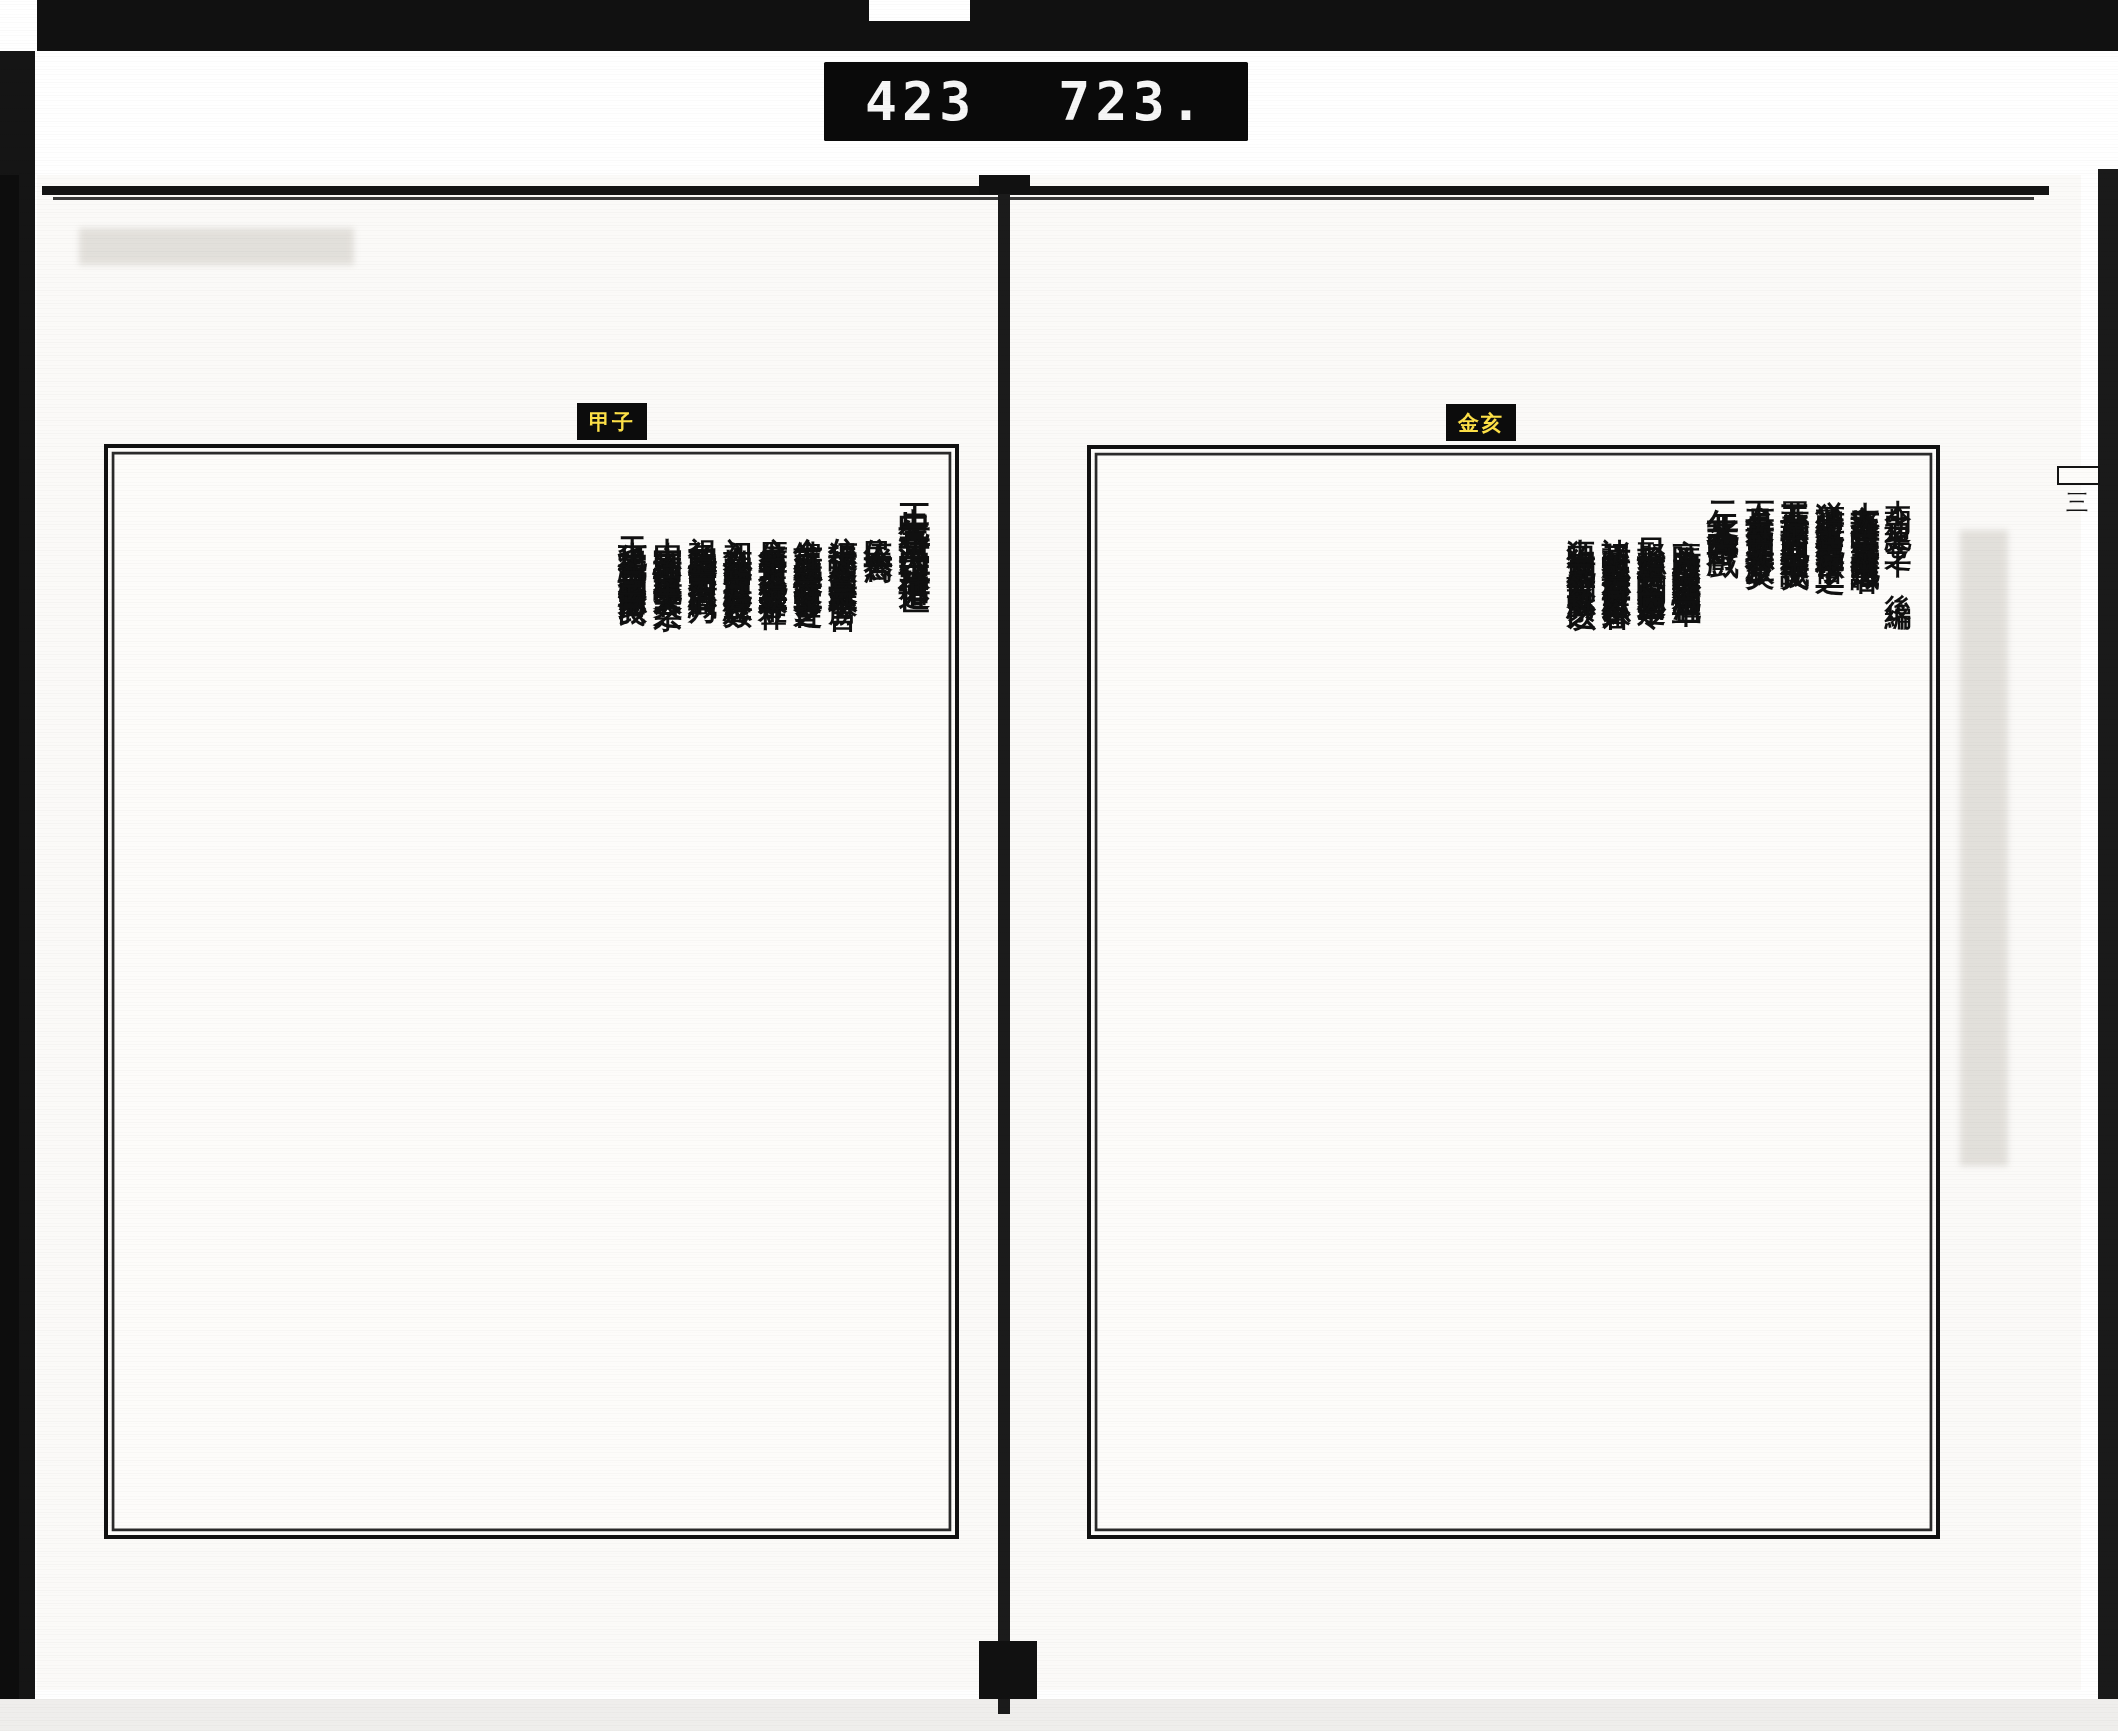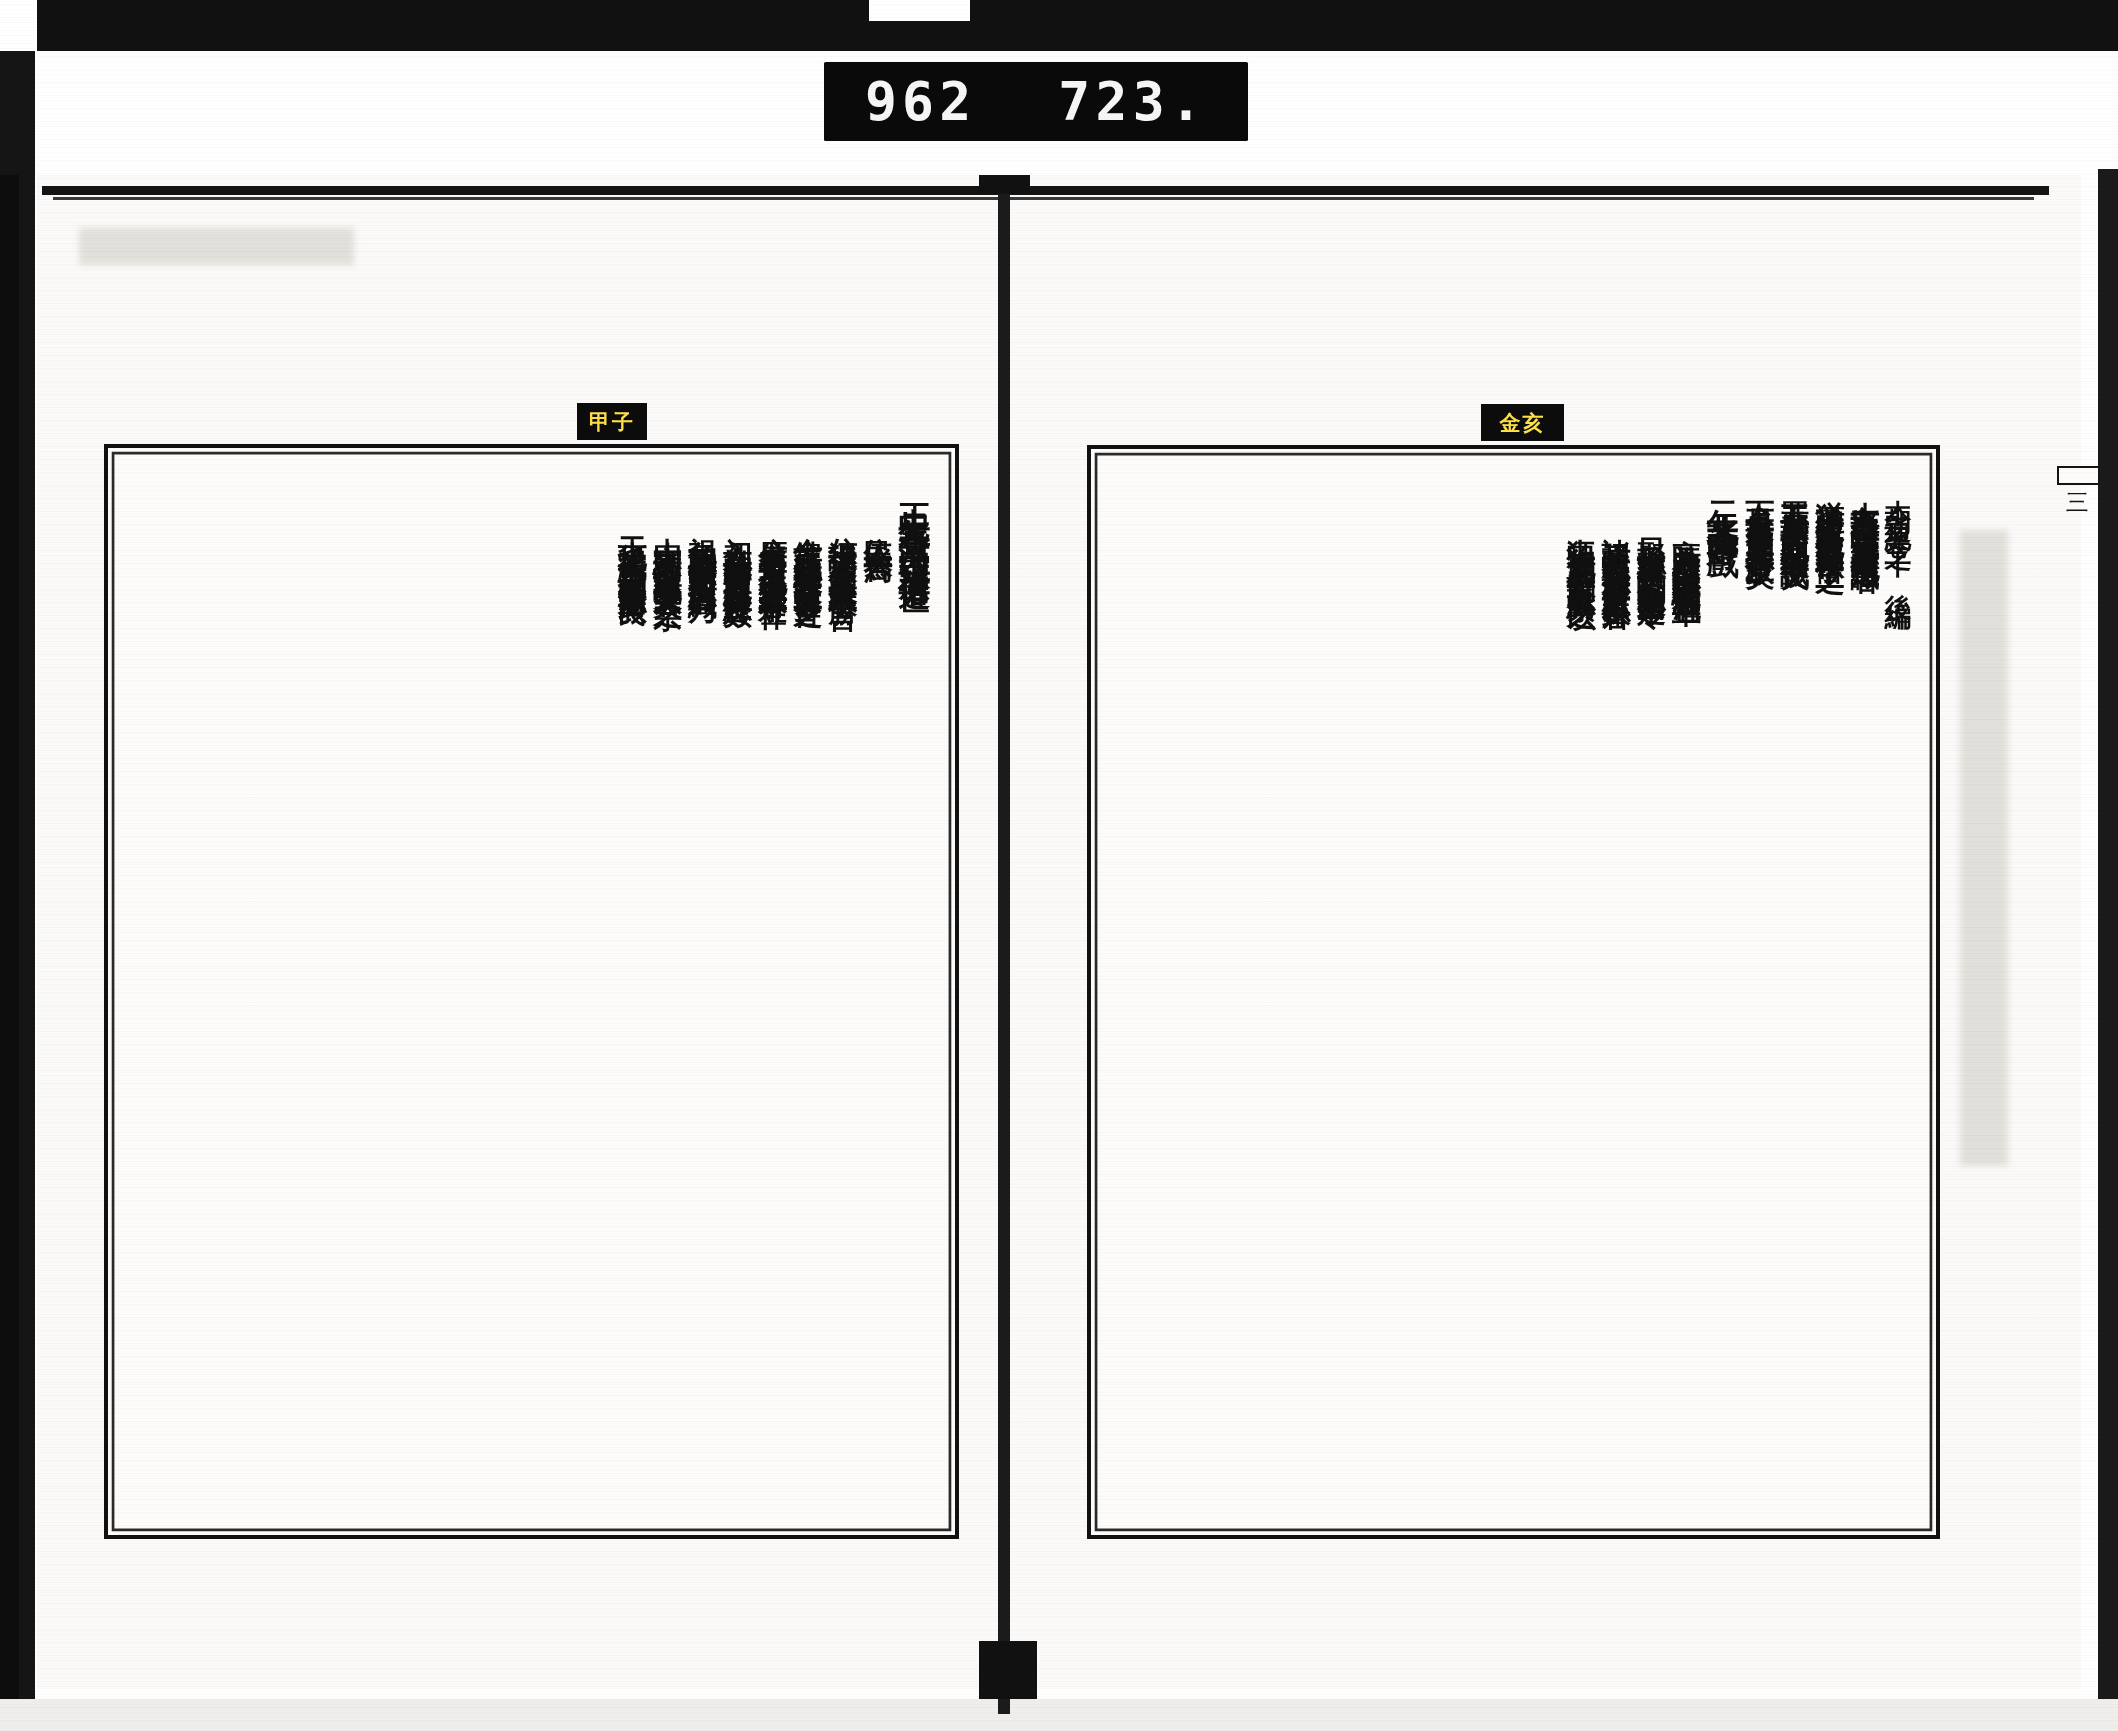--- a/index.html
+++ b/index.html
@@ -144,21 +144,21 @@
     display: flex;
     align-items: center;
     justify-content: center;
     writing-mode: horizontal-tb;
     font-family: "DejaVu Serif", serif;
     font-size: 21px;
     letter-spacing: 2.1px;
     font-weight: 700;
   }
   #tab-left  { left: 577px; top: 403px; width: 70px; height: 37px; }
-  #tab-right { left: 1446px; top: 404px; width: 83px; height: 37px; margin-left: 35px; }
+  #tab-right { left: 1446px; top: 404px; width: 70px; height: 37px; }
 
   
   .cols {
     position: absolute;
     top: 0; left: 0; right: 0; bottom: 0;
     display: flex;
     flex-direction: row-reverse;
     justify-content: flex-start;
     align-items: flex-start;
     padding: 29px 23px 21px 23px;
@@ -219,21 +219,21 @@
   <div class="film-bg"></div>
   <div class="film-dark-top"></div>
   <div class="film-dark-top-gapA"></div>
   <div class="film-dark-top-gapB"></div>
   <div class="film-left-edge"></div>
   <div class="film-left-edge2"></div>
   <div class="film-right-edge"></div>
   <div class="film-bottom-bar"></div>
 
   <div class="counter-plate">
-    <span class="counter-num">962</span>
+    <span class="counter-num">423</span>
     <span class="counter-num">723.</span>
   </div>
 
   <div class="book"></div>
   <div class="book-top-rule"></div>
   <div class="book-top-rule2"></div>
   <div class="gutter"></div>
   <div class="gutter-knob-top"></div>
   <div class="gutter-knob-bottom"></div>
 

